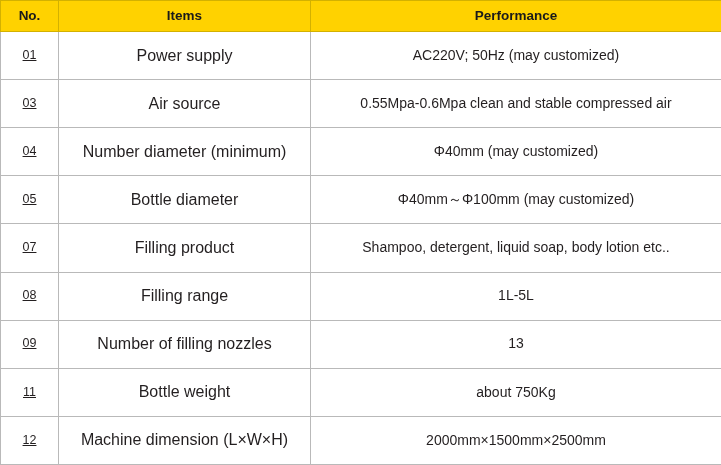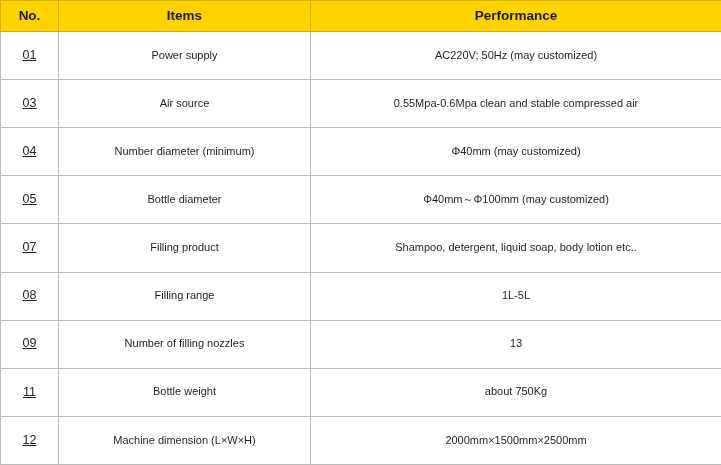--- a/index.html
+++ b/index.html
@@ -37,22 +37,22 @@
     background: #ffd200;
     font-weight: bold;
     font-size: 13.5px;
     height: 30px;
     border-color: #d3b100;
     color: #1a1a1a;
     margin-left: 22px;
   }
   .spec-table tbody tr { height: 36.2px; }
   .spec-table tbody td.no-cell { font-size: 12.5px; text-decoration: underline; }
-  .spec-table tbody td.item-cell { font-size: 11px; }
-  .spec-table tbody td.perf-cell { font-size: 11px; }
+  .spec-table tbody td.item-cell { font-size: 16px; }
+  .spec-table tbody td.perf-cell { font-size: 14px; }
 </style>
 </head>
 <body>
 
 <table class="spec-table">
   <colgroup>
     <col class="c-no">
     <col class="c-item">
     <col class="c-perf">
   </colgroup>

